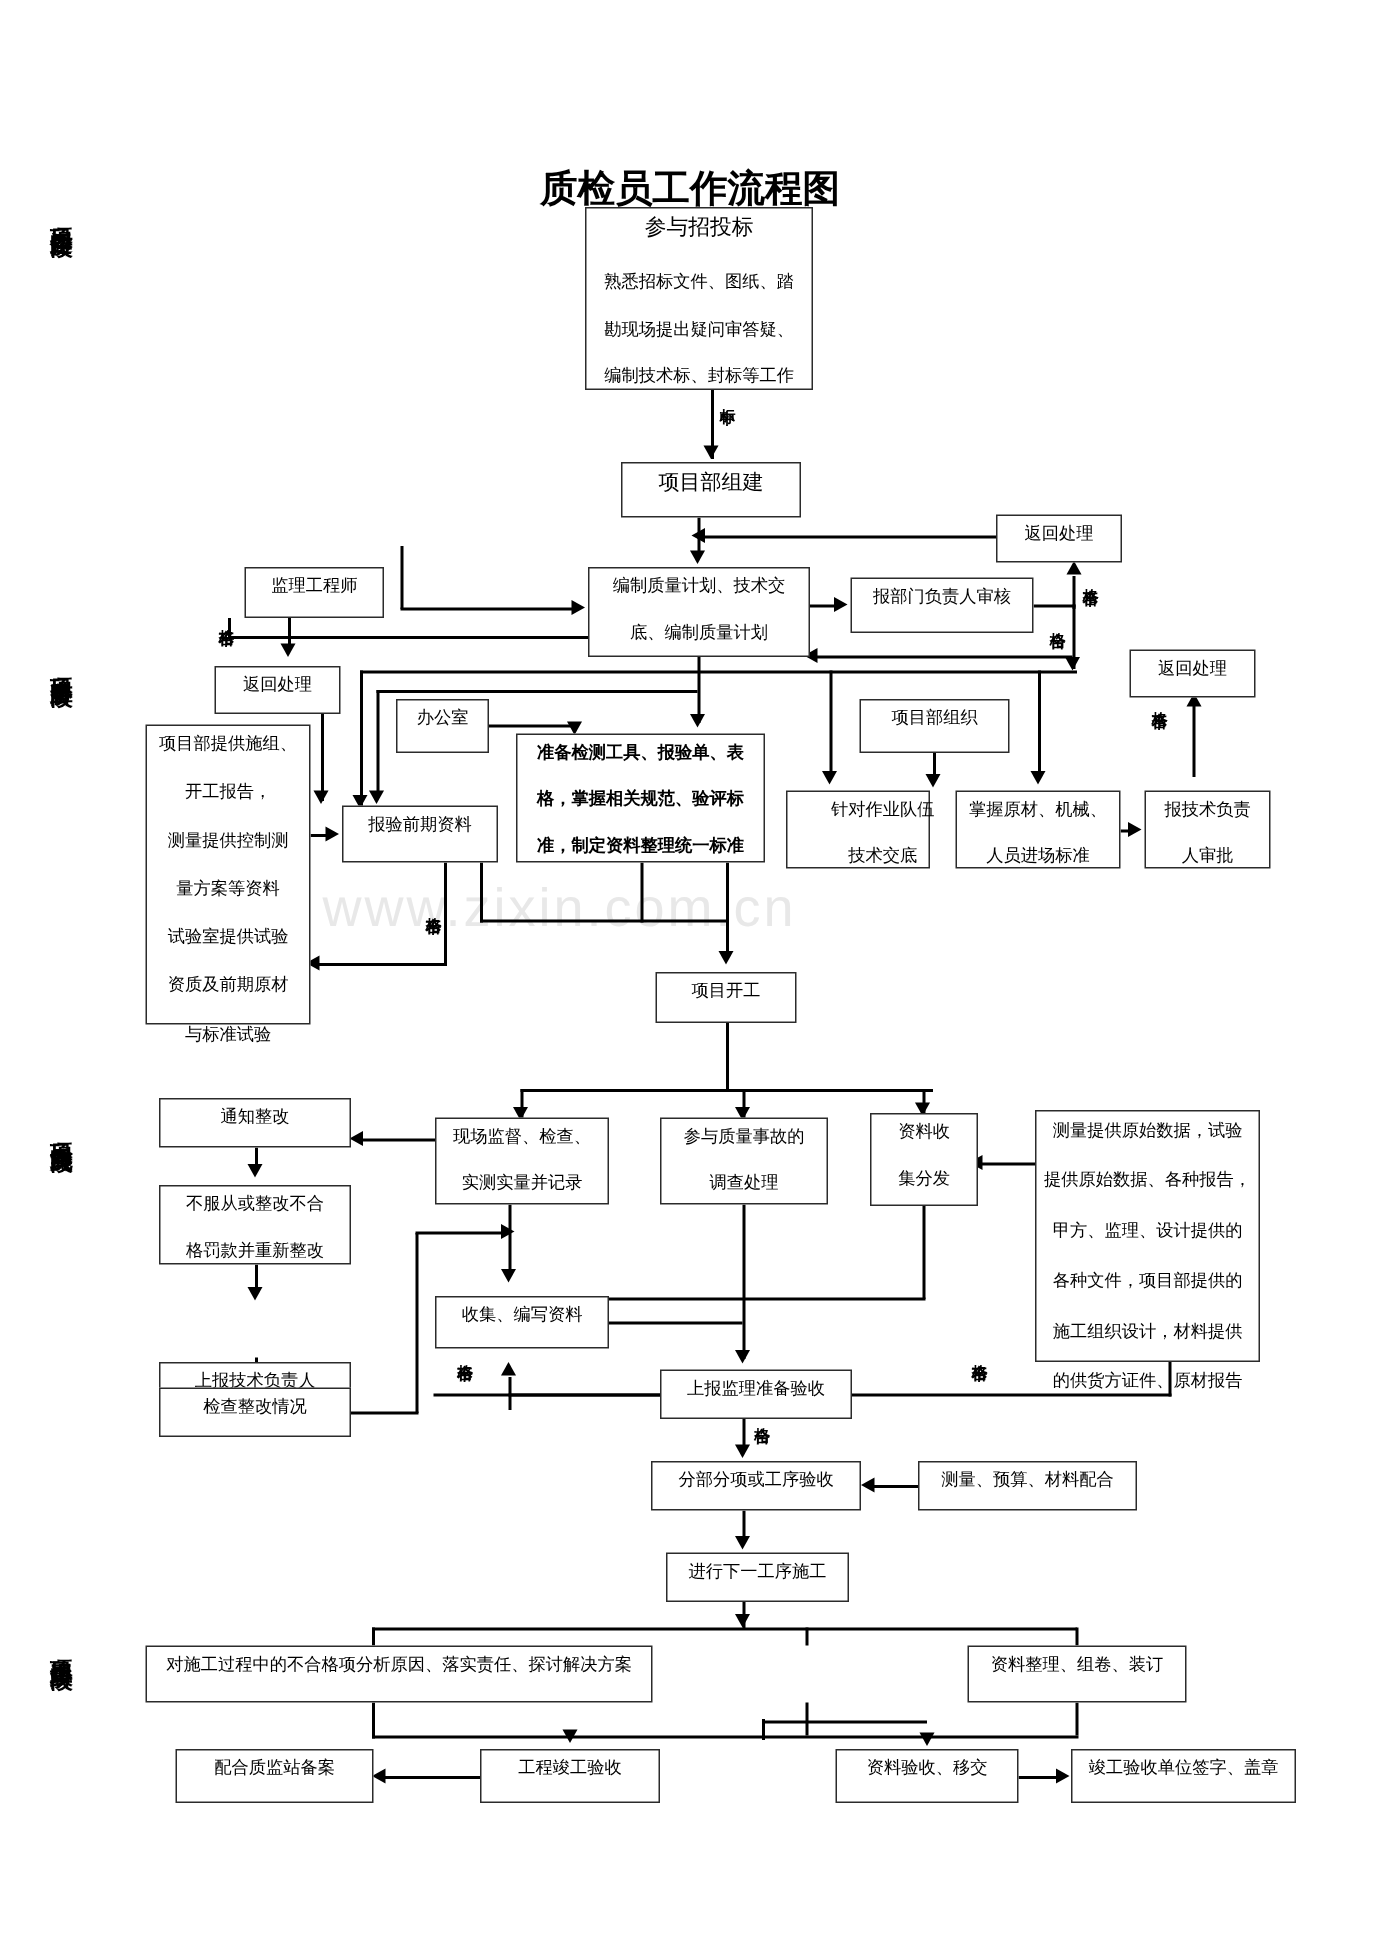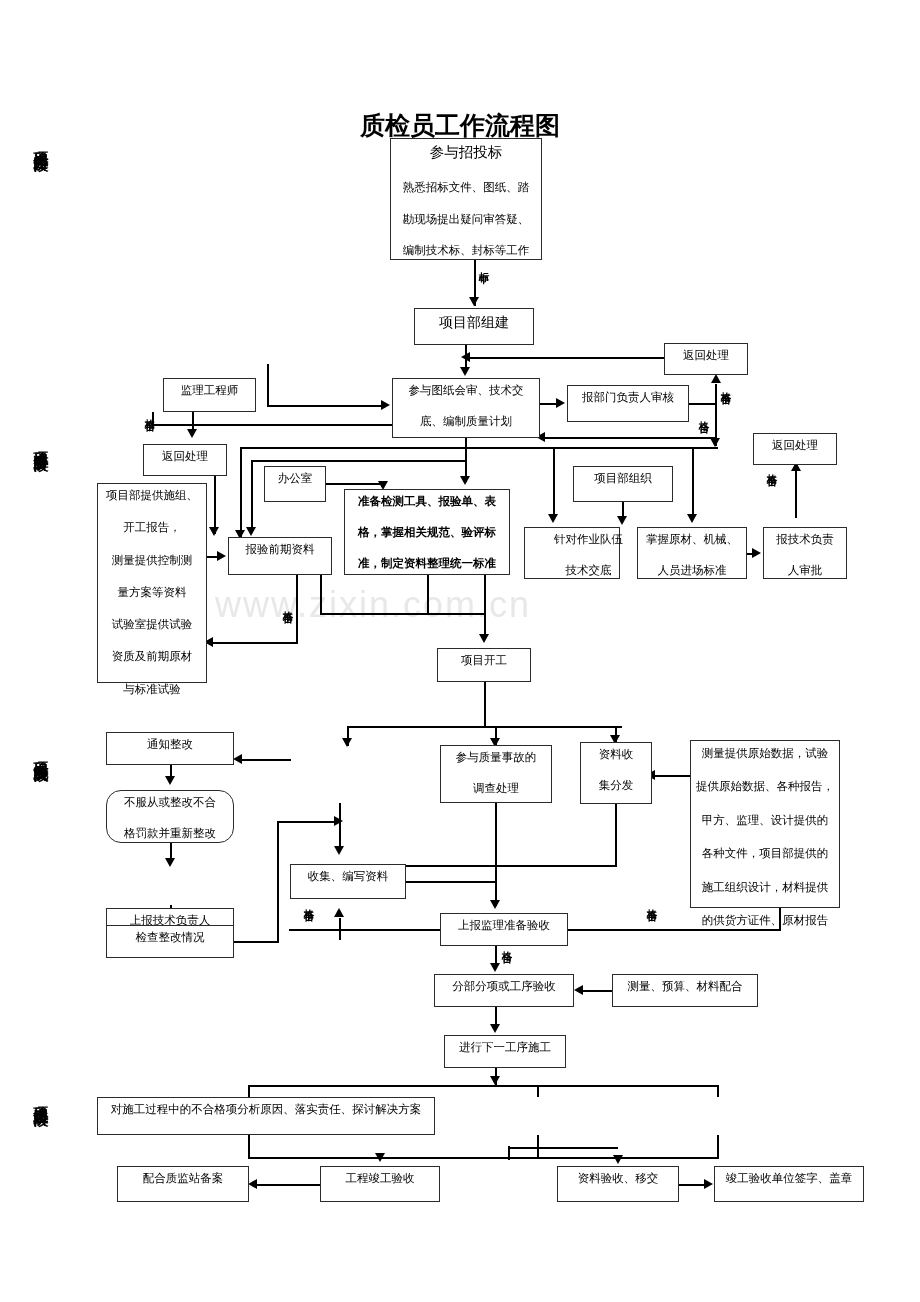--- a/index.html
+++ b/index.html
@@ -135,21 +135,21 @@
 
   <div class="box" style="left:163px; top:378px; width:93px; height:34px;">
     <span class="ln">监理工程师</span>
   </div>
 
   <div class="box" style="left:143px; top:444px; width:84px; height:32px;">
     <span class="ln">返回处理</span>
   </div>
 
   <div class="box" style="left:392px; top:378px; width:148px; height:60px;">
-    <span class="ln">参与图纸会审、技术交</span>
+    <span class="ln">编制质量计划、技术交</span>
     <span class="ln">底、编制质量计划</span>
   </div>
 
   <div class="box" style="left:567px; top:385px; width:122px; height:37px;">
     <span class="ln">报部门负责人审核</span>
   </div>
 
   <div class="box" style="left:664px; top:343px; width:84px; height:32px;">
     <span class="ln">返回处理</span>
   </div>
@@ -202,33 +202,37 @@
   </div>
 
   <div class="box" style="left:437px; top:648px; width:94px; height:34px;">
     <span class="ln">项目开工</span>
   </div>
 
   <div class="box" style="left:106px; top:732px; width:128px; height:33px;">
     <span class="ln">通知整改</span>
   </div>
 
-  <div class="box" style="left:106px; top:790px; width:128px; height:53px;border-radius:15px;">
+  <div class="box" style="left:106px; top:790px; width:128px; height:53px;">
     <span class="ln">不服从或整改不合</span>
     <span class="ln">格罚款并重新整改</span>
   </div>
 
   <div class="box" style="left:106px; top:908px; width:128px; height:33px;">
     <span class="ln">上报技术负责人</span>
   </div>
 
   <div class="box" style="left:106px; top:925px; width:128px; height:33px;">
     <span class="ln">检查整改情况</span>
   </div>
 
+  <div class="box" style="left:290px; top:745px; width:116px; height:58px;">
+    <span class="ln">现场监督、检查、</span>
+    <span class="ln">实测实量并记录</span>
+  </div>
 
   <div class="box" style="left:440px; top:745px; width:112px; height:58px;">
     <span class="ln">参与质量事故的</span>
     <span class="ln">调查处理</span>
   </div>
 
   <div class="box" style="left:580px; top:742px; width:72px; height:62px;">
     <span class="ln">资料收</span>
     <span class="ln">集分发</span>
   </div>
@@ -260,20 +264,23 @@
 
   <div class="box" style="left:444px; top:1035px; width:122px; height:33px;">
     <span class="ln">进行下一工序施工</span>
   </div>
 
   <div class="box" style="left:97px; top:1097px; width:338px; height:38px;">
     <span class="ln">对施工过程中的不合格项分析原因、落实责任、探讨解决方案</span>
   </div>
 
 
+  <div class="box" style="left:645px; top:1097px; width:146px; height:38px;">
+    <span class="ln">资料整理、组卷、装订</span>
+  </div>
 
   <div class="box" style="left:117px; top:1166px; width:132px; height:36px;">
     <span class="ln">配合质监站备案</span>
   </div>
 
   <div class="box" style="left:320px; top:1166px; width:120px; height:36px;">
     <span class="ln">工程竣工验收</span>
   </div>
 
   <div class="box" style="left:557px; top:1166px; width:122px; height:36px;">

